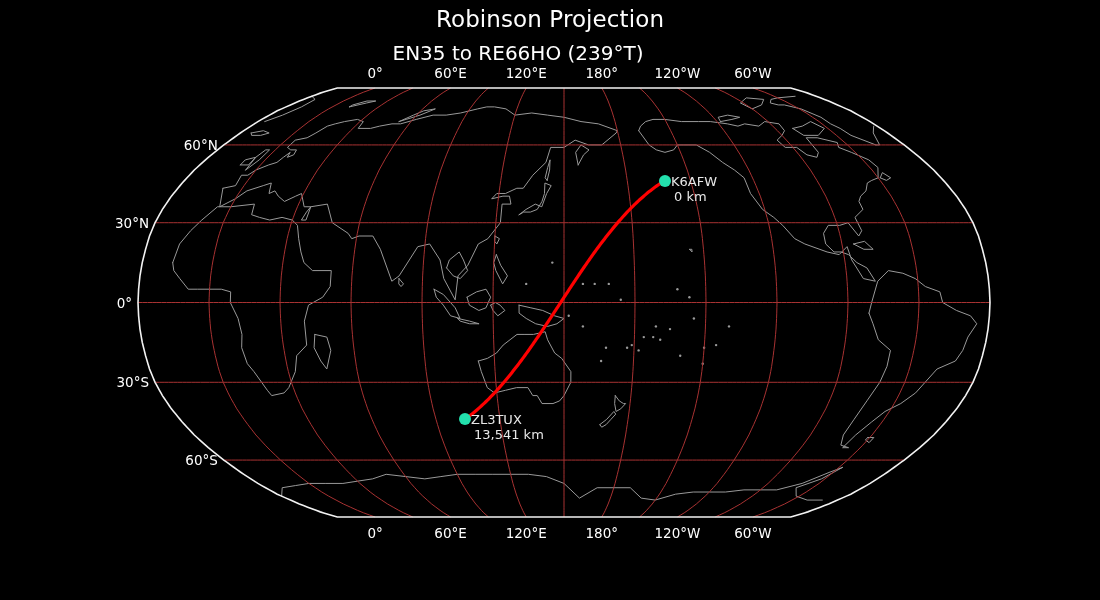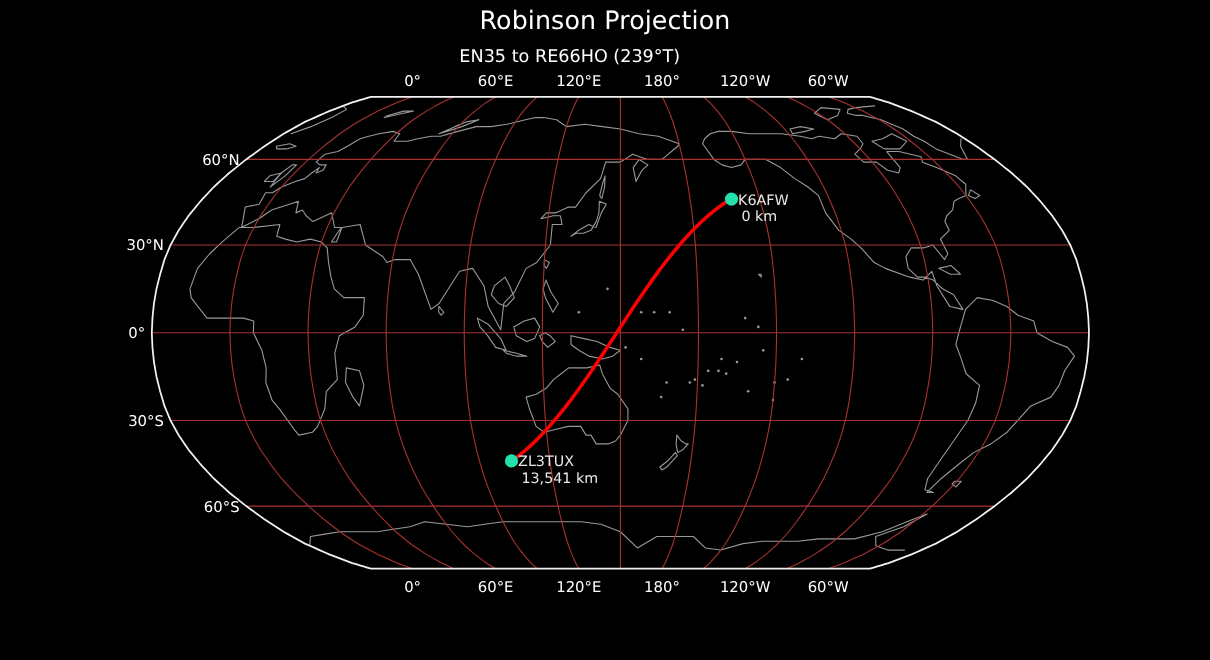--- a/index.html
+++ b/index.html
@@ -30,21 +30,21 @@
     font-size: 23px;
     color: #ffffff;
     letter-spacing: 0.1px;
   }
   .subtitle {
     position: absolute;
     left: 0;
     top: 41px;
     width: 1036px;
     text-align: center;
-    font-size: 16px;
+    font-size: 20px;
     color: #ffffff;
   }
   #mapsvg {
     position: absolute;
     left: 0;
     top: 0;
     width: 1100px;
     height: 600px;
   }
   .tick-label {

